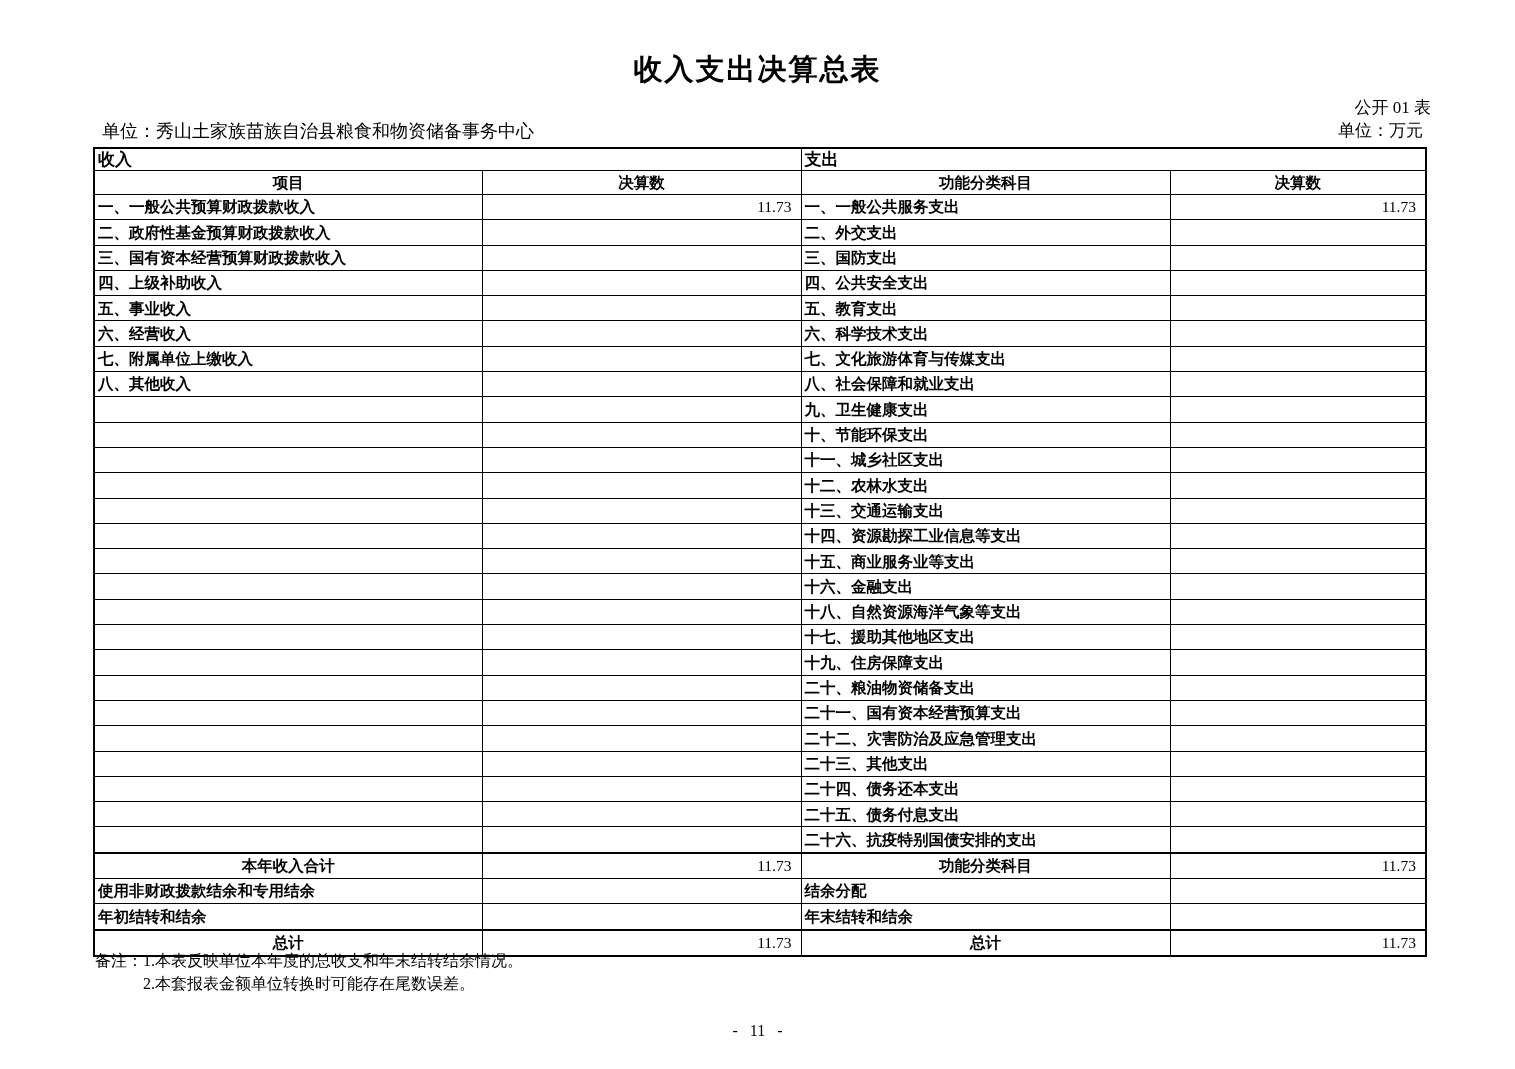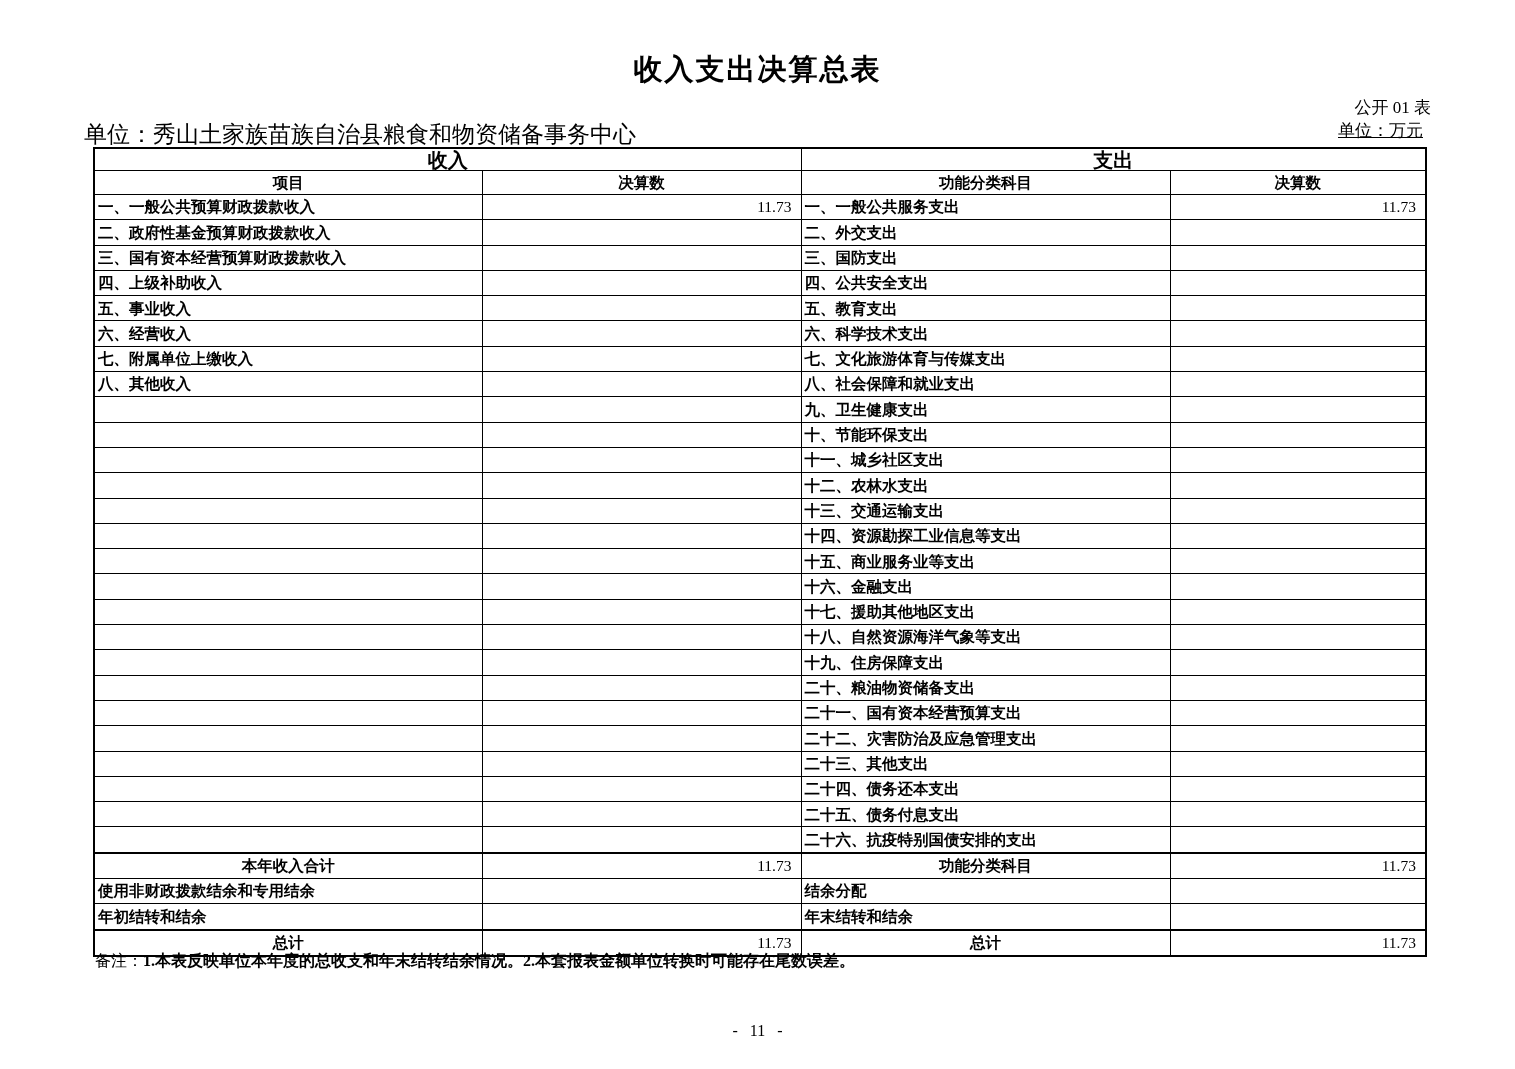--- a/index.html
+++ b/index.html
@@ -25,29 +25,28 @@
   }
   .meta-table-code {
     position: absolute;
     top: 96px;
     right: 84px;
     font-size: 17px;
   }
   .meta-unit-left {
     position: absolute;
     top: 119px;
-    left: 84px;
-    font-size: 23px;
+    left: 102px;
+    font-size: 18px;
   }
   .meta-unit-right {
     position: absolute;
     top: 119px;
     right: 92px;
     font-size: 17px;
-    text-decoration: underline;
   }
   table.main {
     position: absolute;
     top: 147px;
     left: 93px;
     width: 1332px;
     border-collapse: collapse;
     table-layout: fixed;
     border: 2px solid #000;
   }
@@ -55,23 +54,23 @@
     border: 1px solid #000;
     height: 24.3px;
     padding: 0 3px;
     font-size: 15.5px;
     font-weight: bold;
     white-space: nowrap;
     overflow: hidden;
     line-height: 1;
   }
   table.main th.section {
-    text-align: center;
+    text-align: left;
     height: 21px;
-    font-size: 20px;
+    font-size: 17px;
   }
   table.main th.colhead {
     text-align: center;
     height: 23px;
   }
   table.main td.item { text-align: left; }
   table.main td.item.center { text-align: center; }
   table.main td.val {
     text-align: right;
     font-weight: normal;
@@ -80,21 +79,21 @@
   }
   table.main tr.thick-top td { border-top-width: 2px; }
   .notes {
     position: absolute;
     top: 949px;
     left: 95px;
     font-size: 16px;
     line-height: 23px;
     display: flex;
   }
-  .notes .note-lines { display: flex; flex-direction: row; font-weight: bold; }
+  .notes .note-lines { display: flex; flex-direction: column; }
   .page-number {
     position: absolute;
     top: 1022px;
     left: 0;
     width: 100%;
     text-align: center;
     font-size: 16px;
     word-spacing: 8px;
   }
 </style>
@@ -219,27 +218,27 @@
       </tr>
       <tr>
         <td class="item"></td>
         <td class="val"></td>
         <td class="item">十六、金融支出</td>
         <td class="val"></td>
       </tr>
       <tr>
         <td class="item"></td>
         <td class="val"></td>
+        <td class="item">十八、自然资源海洋气象等支出</td>
+        <td class="val"></td>
+      </tr>
+      <tr>
+        <td class="item"></td>
+        <td class="val"></td>
         <td class="item">十七、援助其他地区支出</td>
-        <td class="val"></td>
-      </tr>
-      <tr>
-        <td class="item"></td>
-        <td class="val"></td>
-        <td class="item">十八、自然资源海洋气象等支出</td>
         <td class="val"></td>
       </tr>
       <tr>
         <td class="item"></td>
         <td class="val"></td>
         <td class="item">十九、住房保障支出</td>
         <td class="val"></td>
       </tr>
       <tr>
         <td class="item"></td>

